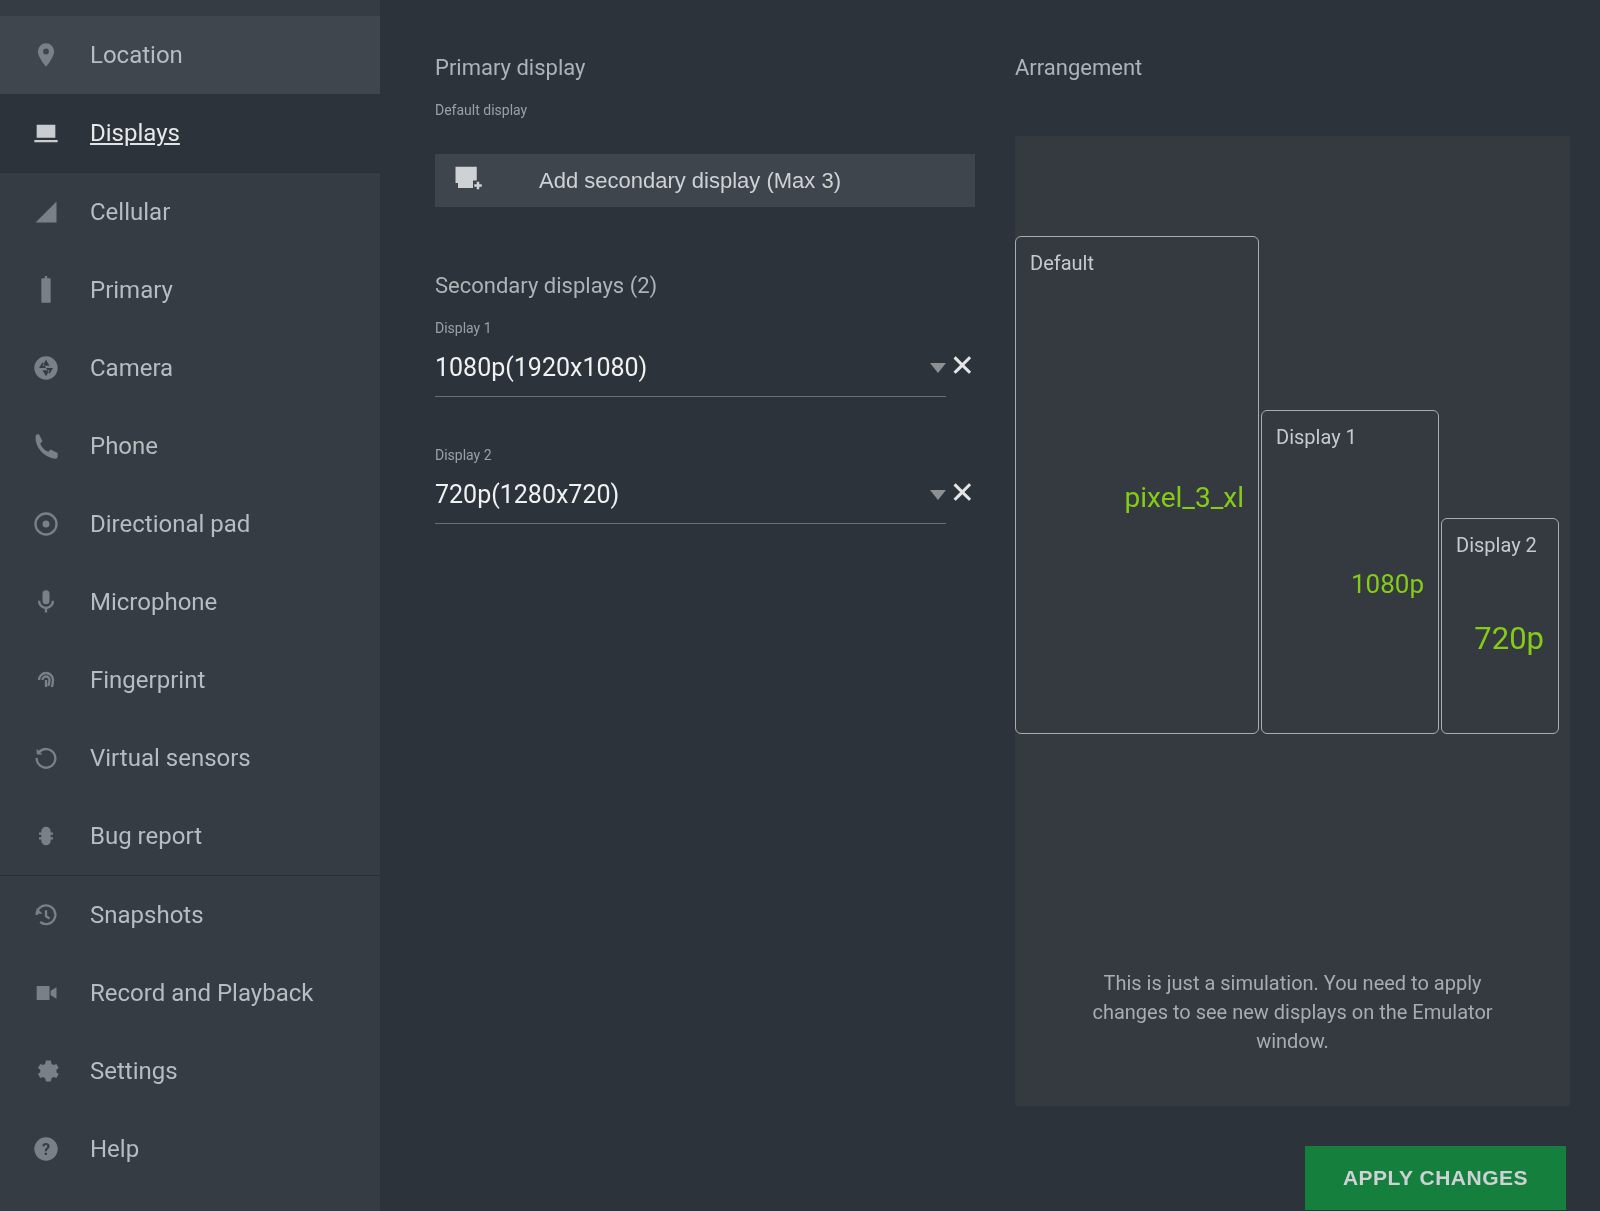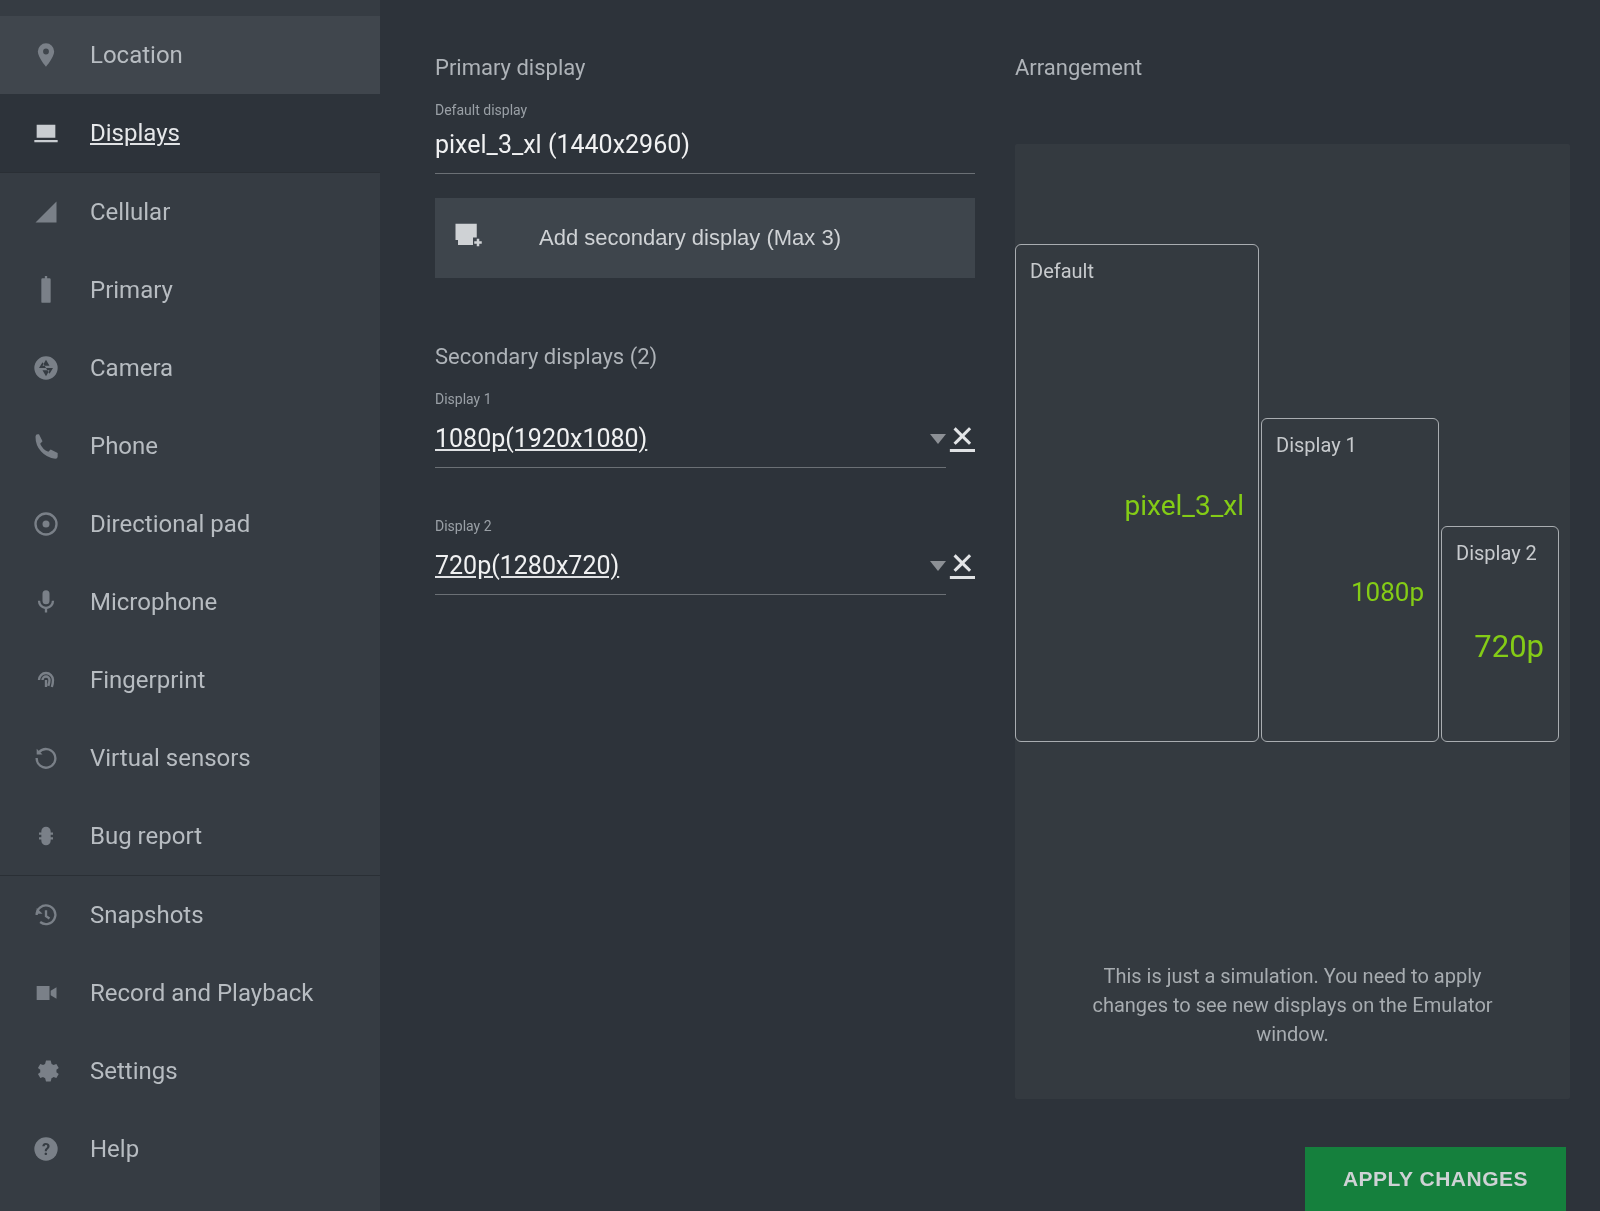--- a/index.html
+++ b/index.html
@@ -36,43 +36,43 @@
   .side-sep { height: 1px; background: #2a2f35; }
 
   
   .main {
     flex: 1;
     display: flex;
     padding: 55px 30px 0 55px;
     gap: 40px;
   }
   .col-left { width: 540px; display:flex; flex-direction:column; }
-  .col-right { flex:1; display:flex; flex-direction:column;gap:8px; }
+  .col-right { flex:1; display:flex; flex-direction:column; }
 
   .section-title { font-size: 22px; color: #aeb3b8; margin-bottom: 22px; }
   .field-label   { font-size: 14px; color: #9aa0a6; margin-bottom: 12px; }
   .field-value   { font-size: 25px; color: #f0f1f2; padding-bottom: 14px; border-bottom: 1px solid #6b7075; }
   .field-block   { margin-bottom: 0; }
 
   .add-btn {
     margin-top: 24px;
     width: 100%;
-    height: 80px;
+    height: 53px;
     background: #3e454c;
     border:none;
     display:flex;
     align-items:center;
     gap: 56px;
     padding-left: 18px;
     cursor:pointer;
   }
   .add-btn .icon svg { width: 30px; height: 30px; fill:#cfd2d5; }
   .add-btn span { font-size: 22px; font-weight:500; color:#cfd2d5; }
 
-  .select-row { display:flex; align-items:flex-end; gap: 4px; text-decoration: underline; }
+  .select-row { display:flex; align-items:flex-end; gap: 4px; }
   .select-row .field-value.sel { flex:1; display:flex; align-items:center; justify-content:space-between; }
   .caret { width:0;height:0;border-left:8px solid transparent;border-right:8px solid transparent;border-top:10px solid #8c9095; }
   .close-x { font-size: 30px; color:#e3e5e7; cursor:pointer; padding-bottom:14px; user-select:none; }
 
   .secondary-section { margin-top: 66px; }
   .disp-block { margin-top: 12px; margin-bottom: 50px; }
 
   
   .arr-panel {
     margin-top: 34px;
@@ -255,21 +255,20 @@
       </span>
     <span class="label">Help</span>
   </div>
 </nav>
 
 <div class="main">
   <div class="col-left">
     <div class="section-title">Primary display</div>
     <div class="field-block">
       <div class="field-label">Default display</div>
-      <div class="field-value">pixel_3_xl (1440x2960)</div>
     </div>
     <button class="add-btn">
       <span class="icon"><svg viewBox="0 0 24 24">
             <path d="M3 4h15v11H3zM5 17h11v2H5zM18 17h3M19.5 15.5v3" stroke="#cfd2d5" stroke-width="2" fill="none"></path>
             <path d="M3 4h15v11H3z"></path>
             <rect x="16" y="14" width="8" height="8" fill="#3e454c"></rect>
             <path d="M17 18h6M20 15v6" stroke="#cfd2d5" stroke-width="2"></path>
           </svg></span>
       <span>Add secondary display (Max 3)</span>
     </button>

